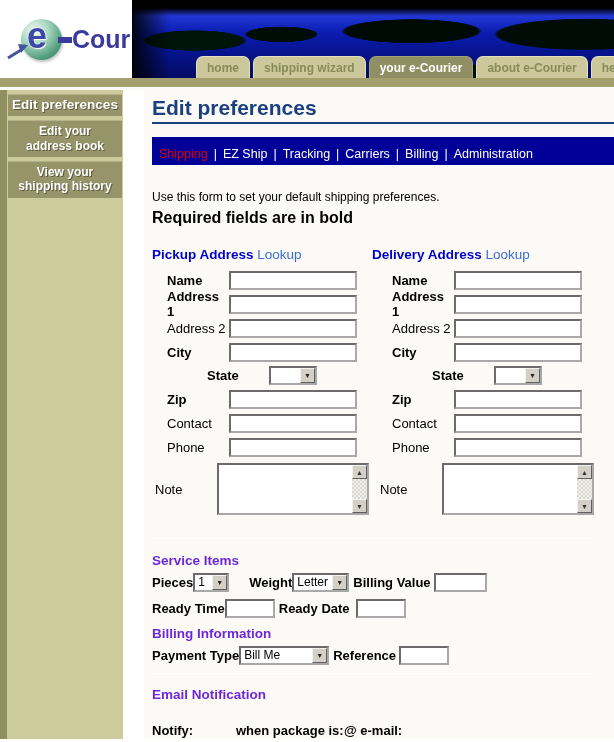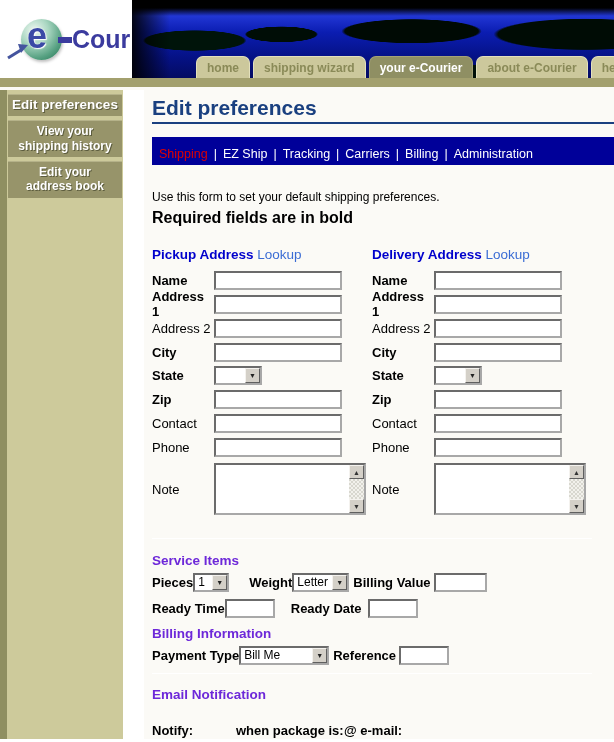--- a/index.html
+++ b/index.html
@@ -78,21 +78,21 @@
   .required-note { margin-top:5px; font-size:16px; font-weight:bold; }
 
   
   .addresses { display:flex; margin-top:20px; }
   .addr-col { width:220px; }
   .addr-col + .addr-col { width:230px; }
   .addr-head { font-size:13.5px; margin-bottom:6px; }
   .addr-title { font-weight:bold; color:#0000cc; }
   .lookup { color:#3a6cd4; cursor:pointer; }
 
-  .frow { display:flex; align-items:center; height:24px; }
+  .frow { display:flex; align-items:center; height:24px;justify-content:center; }
   .frow.state-row { height:23px; }
   .frow.note-row { height:56px; margin-top:2px; }
   .flabel { width:62px; font-size:13px; flex:none; }
   .req { font-weight:bold; }
 
   .tb {
     width:128px; height:19px; background:#fff;
     border:2px solid; border-color:#6b6b6b #a8a8a8 #a8a8a8 #6b6b6b; flex:none;
   }
   .sel {
@@ -125,21 +125,21 @@
   .hr1 { margin-top:21px; }
   .hr2 { margin-top:6px; }
   .sec-head { font-size:13.5px; font-weight:bold; color:#6d28d9; }
   .sh-service { margin-top:14px; }
   .sh-billing { margin-top:6px; }
   .sh-email { margin-top:13px; }
   .srow { display:flex; align-items:center; height:24px; margin-top:2px; font-size:13px; }
   .srow .flabel { width:auto; }
   .lw69{width:69px;flex:none;} .lw70{width:70px;flex:none;} .lw73{width:73px;flex:none;}
   .lw84{width:84px;flex:none;} .lw108{width:108px;flex:none;}
-  .ml4{margin-left:4px;} .ml10{margin-left:16px;} .ml20{margin-left:20px;} .ml25{margin-left:25px;}
+  .ml4{margin-left:4px;} .ml10{margin-left:4px;} .ml20{margin-left:20px;} .ml25{margin-left:25px;}
   .mr3{margin-right:3px;} .mr6{margin-right:6px;}
   .w36{width:36px;} .w50{width:50px;} .w53{width:53px;} .w57{width:57px;}
   .w83{width:83px;} .w90{width:90px;} .w169{width:169px;}
   .hdr-row { display:flex; margin-top:21px; font-size:13px; font-weight:bold; }
   .email-row { display:flex; align-items:center; margin-top:5px; height:22px; font-size:13px; }
   .notify-cell { display:flex; align-items:center; }
   .cb {
     width:13px; height:13px; background:#fff; margin-right:5px; flex:none;
     border:2px solid; border-color:#6b6b6b #c6c6c6 #c6c6c6 #6b6b6b;
   }
@@ -174,26 +174,26 @@
 
   <div class="body-row">
 
     <div class="sidebar">
       <div class="side-strip"></div>
       <div class="side-inner">
         <div class="side-btn first">
           <span class="side-line">Edit preferences</span>
         </div>
         <div class="side-btn">
+          <span class="side-line">Edit your</span>
+          <span class="side-line">address book</span>
+        </div>
+        <div class="side-btn">
           <span class="side-line">View your</span>
           <span class="side-line">shipping history</span>
-        </div>
-        <div class="side-btn">
-          <span class="side-line">Edit your</span>
-          <span class="side-line">address book</span>
         </div>
       </div>
     </div>
 
     <div class="content">
       <h1 class="page-title">Edit preferences</h1>
 
       <div class="section-nav">
         <span class="nav-item active">Shipping</span><span class="sep">|</span><span class="nav-item">EZ Ship</span><span class="sep">|</span><span class="nav-item">Tracking</span><span class="sep">|</span><span class="nav-item">Carriers</span><span class="sep">|</span><span class="nav-item">Billing</span><span class="sep">|</span><span class="nav-item">Administration</span>
       </div>

